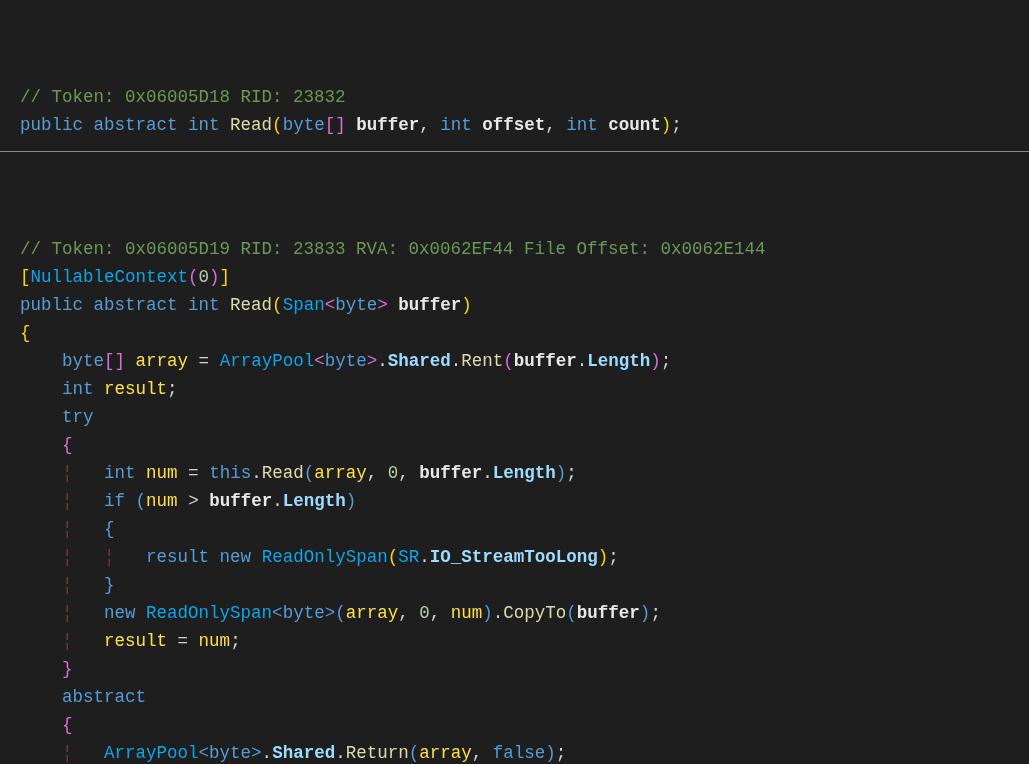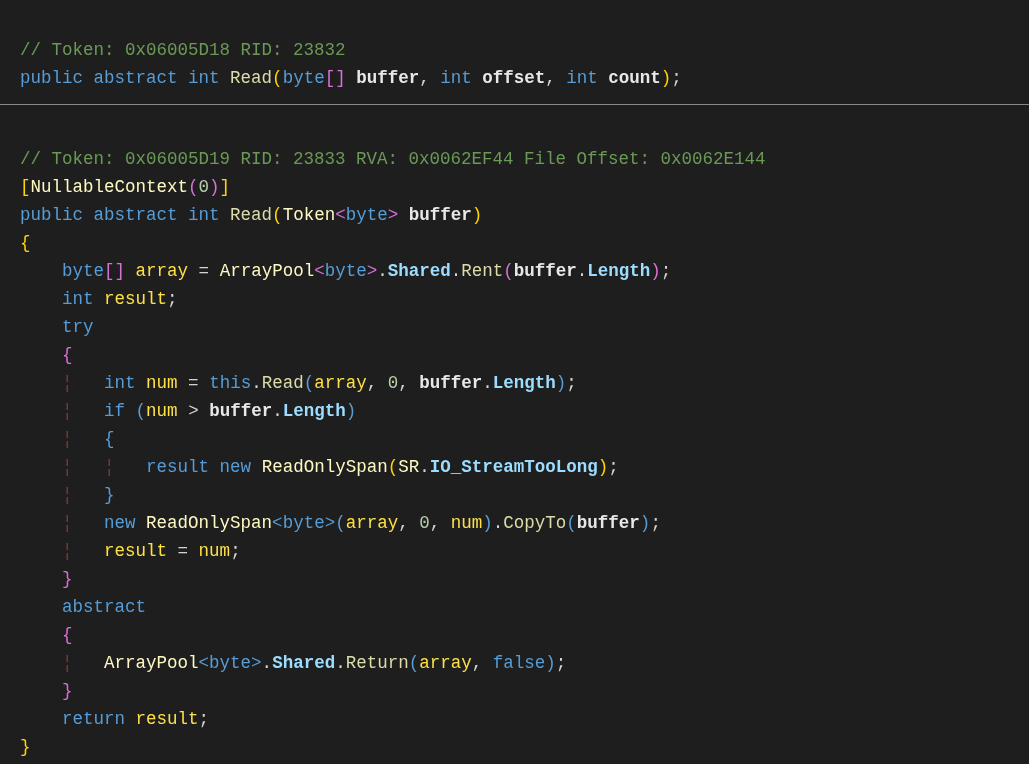--- a/index.html
+++ b/index.html
@@ -10,28 +10,29 @@
     font-size: 17.5px;
     line-height: 1.6;
     color: #d4d4d4;
     width: 1029px;
     height: 764px;
     overflow: hidden;
   }
   .code-area {
     padding: 8px 0 8px 20px;
     white-space: pre;
+    margin-top: 47px;
   }
   .divider {
     border-top: 1px solid #888;
     margin: 4px 0;
   }
   .comment { color: #6a9955; }
   .keyword { color: #569cd6; }
-  .type { color: #fef9c3; }
+  .type { color: #0ea5e9; }
   .method { color: #dcdcaa; }
   .param { color: #e8e8e8; font-weight: bold; }
   .punct { color: #d4d4d4; }
   .bracket-y { color: #ffd602; }
   .bracket-p { color: #d96fd9; }
   .bracket-b { color: #569cd6; }
   .number { color: #b5cea8; }
   .var { color: #fde047; }
   .field { color: #9cdcfe; font-weight: bold; }
   .indent-guide-r { color: #7a3838; }
@@ -39,21 +40,21 @@
 </head>
 <body>
 
 <div class="code-area">
 <span class="comment">// Token: 0x06005D18 RID: 23832</span>
 <span class="keyword">public</span> <span class="keyword">abstract</span> <span class="keyword">int</span> <span class="method">Read</span><span class="bracket-y">(</span><span class="keyword">byte</span><span class="bracket-p">[]</span> <span class="param">buffer</span><span class="punct">,</span> <span class="keyword">int</span> <span class="param">offset</span><span class="punct">,</span> <span class="keyword">int</span> <span class="param">count</span><span class="bracket-y">)</span><span class="punct">;</span></div>
 <div class="divider"></div>
 <div class="code-area">
 <span class="comment">// Token: 0x06005D19 RID: 23833 RVA: 0x0062EF44 File Offset: 0x0062E144</span>
 <span class="bracket-y">[</span><span class="type">NullableContext</span><span class="bracket-p">(</span><span class="number">0</span><span class="bracket-p">)</span><span class="bracket-y">]</span>
-<span class="keyword">public</span> <span class="keyword">abstract</span> <span class="keyword">int</span> <span class="method">Read</span><span class="bracket-y">(</span><span class="type">Token</span><span class="bracket-p">&lt;</span><span class="keyword">byte</span><span class="bracket-p">&gt;</span> <span class="param">buffer</span><span class="bracket-y">)</span>
+<span class="keyword">public</span> <span class="keyword">abstract</span> <span class="keyword">int</span> <span class="method">Read</span><span class="bracket-y">(</span><span class="type">Span</span><span class="bracket-p">&lt;</span><span class="keyword">byte</span><span class="bracket-p">&gt;</span> <span class="param">buffer</span><span class="bracket-y">)</span>
 <span class="bracket-y">{</span>
     <span class="keyword">byte</span><span class="bracket-p">[]</span> <span class="var">array</span> <span class="punct">=</span> <span class="type">ArrayPool</span><span class="bracket-p">&lt;</span><span class="keyword">byte</span><span class="bracket-p">&gt;</span><span class="punct">.</span><span class="field">Shared</span><span class="punct">.</span><span class="method">Rent</span><span class="bracket-p">(</span><span class="param">buffer</span><span class="punct">.</span><span class="field">Length</span><span class="bracket-p">)</span><span class="punct">;</span>
     <span class="keyword">int</span> <span class="var">result</span><span class="punct">;</span>
     <span class="keyword">try</span>
     <span class="bracket-p">{</span>
     <span class="indent-guide-r">¦</span>   <span class="keyword">int</span> <span class="var">num</span> <span class="punct">=</span> <span class="keyword">this</span><span class="punct">.</span><span class="method">Read</span><span class="bracket-b">(</span><span class="var">array</span><span class="punct">,</span> <span class="number">0</span><span class="punct">,</span> <span class="param">buffer</span><span class="punct">.</span><span class="field">Length</span><span class="bracket-b">)</span><span class="punct">;</span>
     <span class="indent-guide-r">¦</span>   <span class="keyword">if</span> <span class="bracket-b">(</span><span class="var">num</span> <span class="punct">&gt;</span> <span class="param">buffer</span><span class="punct">.</span><span class="field">Length</span><span class="bracket-b">)</span>
     <span class="indent-guide-r">¦</span>   <span class="bracket-b">{</span>
     <span class="indent-guide-r">¦</span>   <span class="indent-guide-r">¦</span>   <span class="keyword">result</span> <span class="keyword">new</span> <span class="type">ReadOnlySpan</span><span class="bracket-y">(</span><span class="type">SR</span><span class="punct">.</span><span class="field">IO_StreamTooLong</span><span class="bracket-y">)</span><span class="punct">;</span>
     <span class="indent-guide-r">¦</span>   <span class="bracket-b">}</span>

